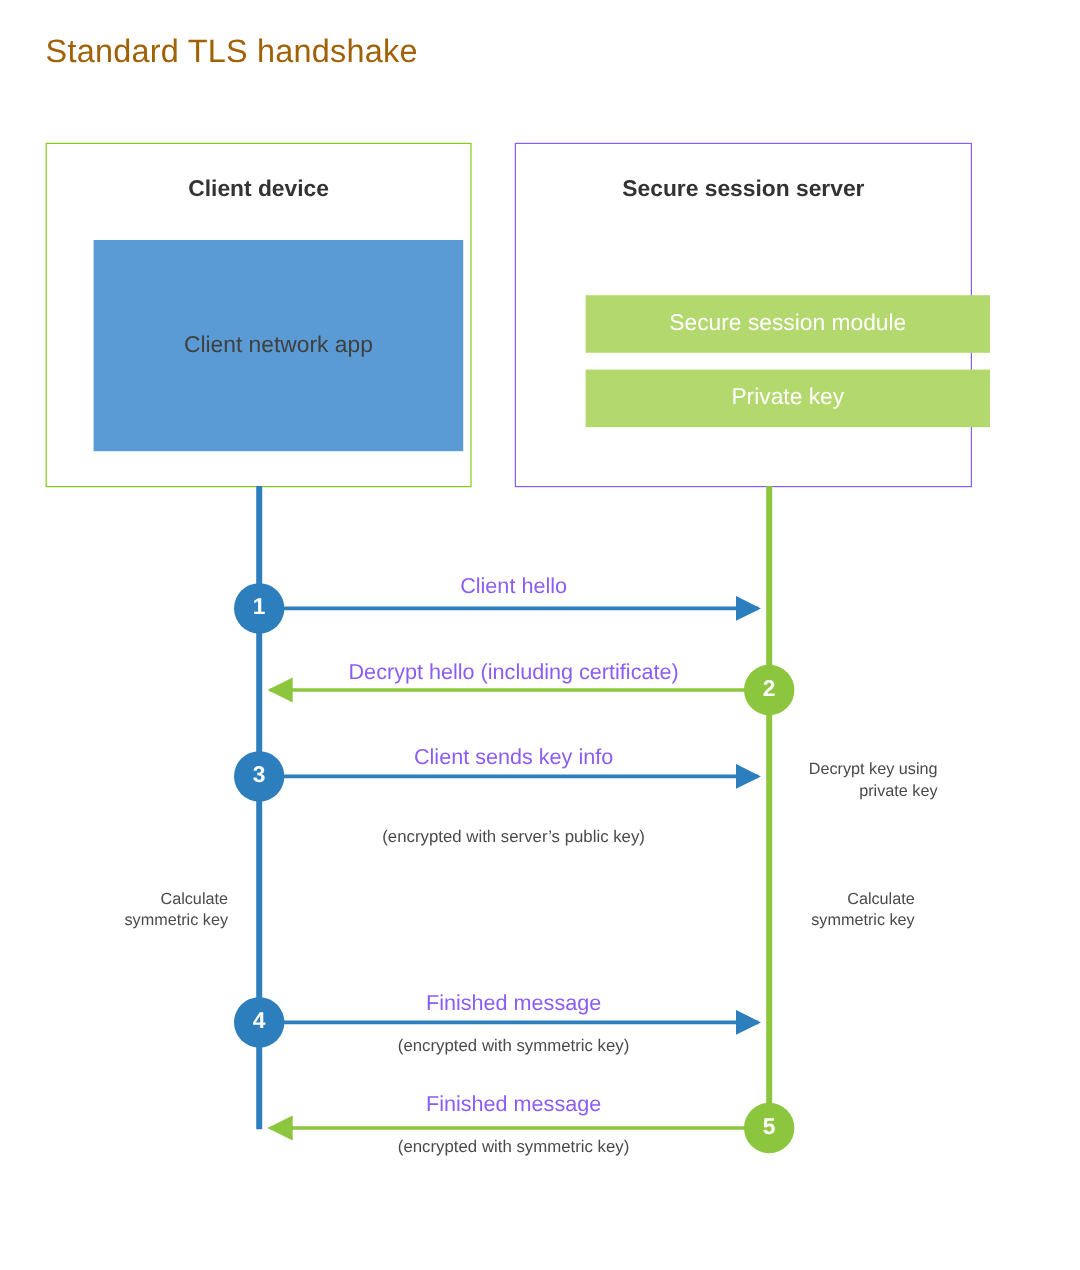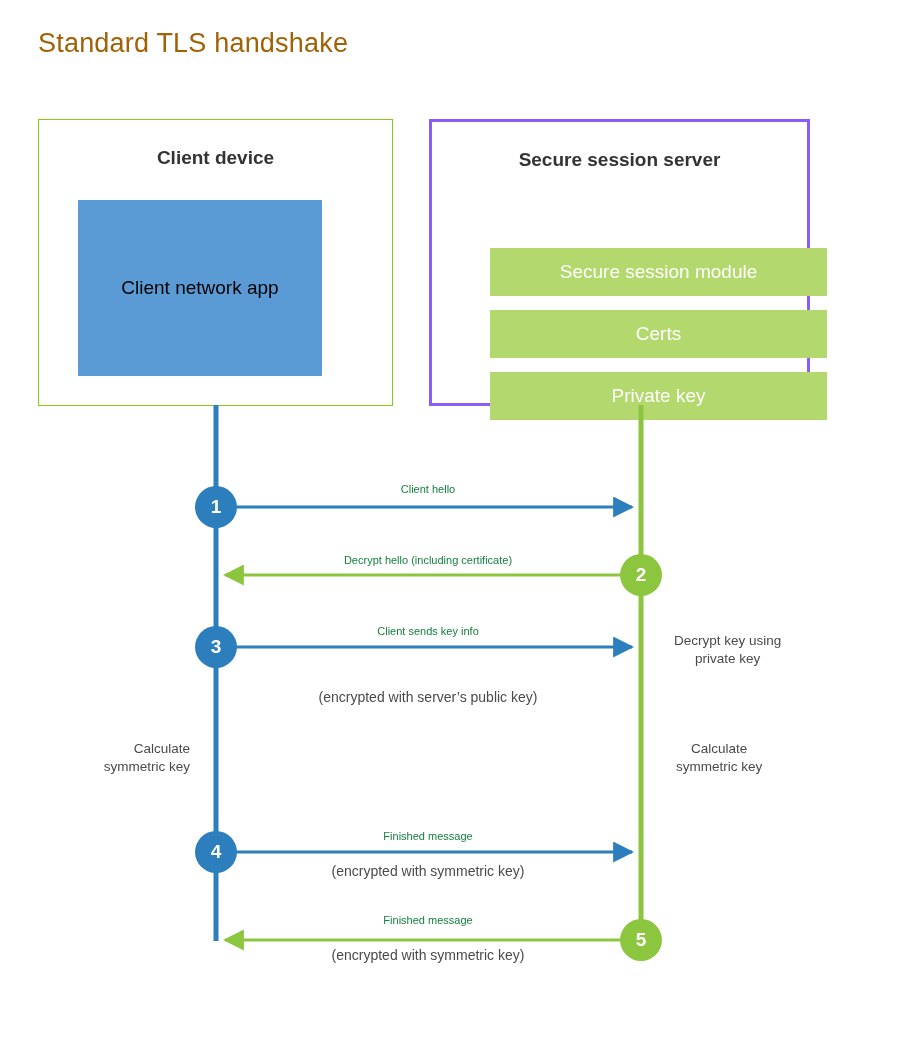--- a/index.html
+++ b/index.html
@@ -44,41 +44,41 @@
     top: 119px;
     width: 355px;
     height: 287px;
     border: 1px solid #84cc16;
   }
   .party-box.server {
     left: 429px;
     top: 119px;
     width: 381px;
     height: 287px;
-    border: 3px solid #8b5cf6;
+    border: 1px solid #8b5cf6;
   }
   .party-title {
     position: absolute;
     left: 0;
     right: 0;
     top: 27px;
     text-align: center;
     font-size: 19px;
     font-weight: bold;
     color: #333333;
   }
 
   .client-app-rect {
     position: absolute;
     left: 39px;
     top: 80px;
-    width: 244px;
+    width: 308px;
     height: 176px;
     background: #5b9bd5;
-    color: #000000;
+    color: #404040;
     font-size: 19px;
     font-weight: 400;
     display: flex;
     align-items: center;
     justify-content: center;
     text-align: center;
     line-height: 1.33;
     padding: 0 14px;
     box-sizing: border-box;
   }
@@ -127,22 +127,22 @@
     font-weight: 600;
     transform: translate(-50%, -50%);
   }
   .step-badge.blue  { background: #2d7ebd; }
   .step-badge.green { background: #8cc63e; }
 
   
   .msg-label {
     position: absolute;
     transform: translate(-50%, -50%);
-    font-size: 11px;
-    color: #15803d;
+    font-size: 18px;
+    color: #8b5cf6;
     white-space: nowrap;
   }
   .msg-sub {
     position: absolute;
     transform: translate(-50%, -50%);
     font-size: 14px;
     color: #4a4a4a;
     white-space: nowrap;
   }
 
@@ -152,40 +152,39 @@
     font-size: 13.5px;
     line-height: 1.35;
     color: #4a4a4a;
     white-space: pre-line;
   }
   .side-note.right-align {
     text-align: right;
     transform: translate(-100%, 0);
   }
   .side-note.left-align {
-    text-align: center;
+    text-align: right;
   }
 </style>
 </head>
 <body>
 
 <div id="diagram-root">
 
   <div class="page-title">Standard TLS handshake</div>
 
   <div class="party-box client">
     <div class="party-title">Client device</div>
     <div class="client-app-rect">Client network app</div>
   </div>
 
   <div class="party-box server">
     <div class="party-title">Secure session server</div>
     <div class="server-modules">
       <div class="server-bar">Secure session module</div>
-      <div class="server-bar">Certs</div>
       <div class="server-bar">Private key</div>
     </div>
   </div>
 
   <svg id="sequence-svg" viewBox="0 0 900 1058" xmlns="http://www.w3.org/2000/svg">
     <defs>
       <marker id="arrow-blue" viewBox="0 0 10 10" refX="9" refY="5" markerWidth="7" markerHeight="7" orient="auto-start-reverse">
         <path d="M 0 0 L 10 5 L 0 10 z" fill="#2d7ebd"></path>
       </marker>
       <marker id="arrow-green" viewBox="0 0 10 10" refX="9" refY="5" markerWidth="7" markerHeight="7" orient="auto-start-reverse">

